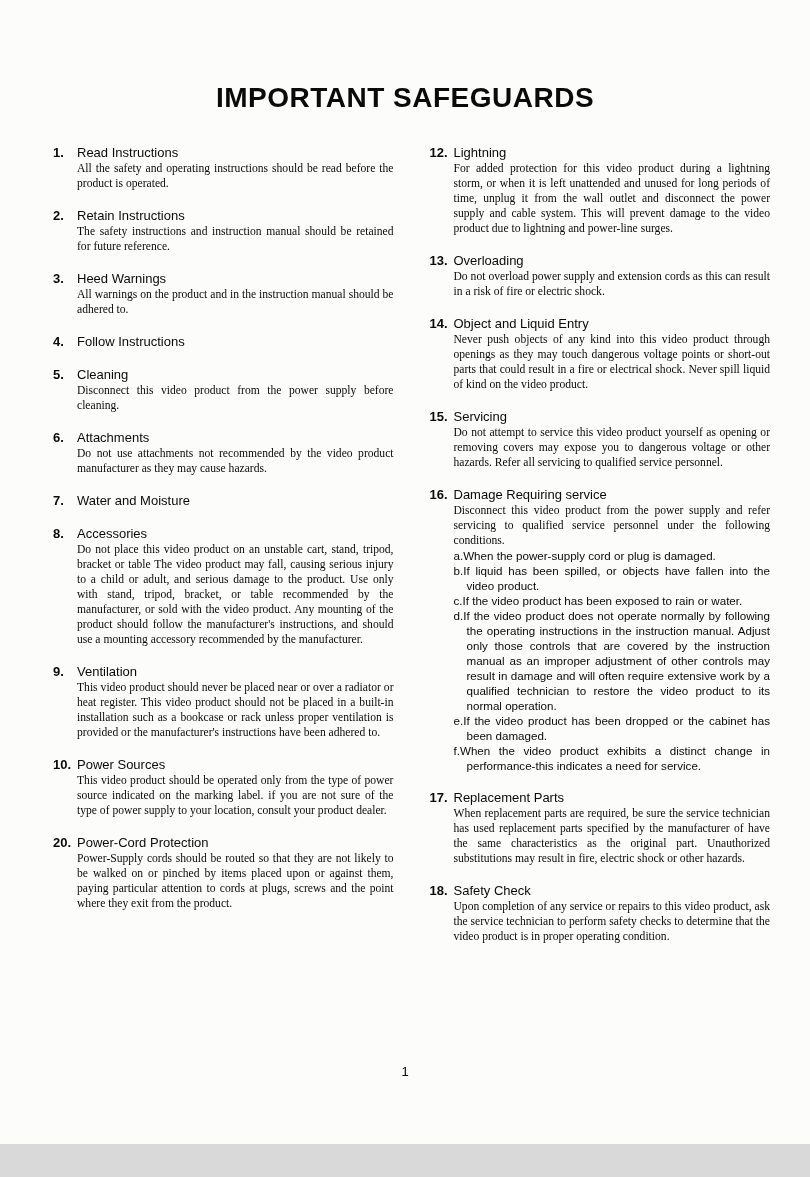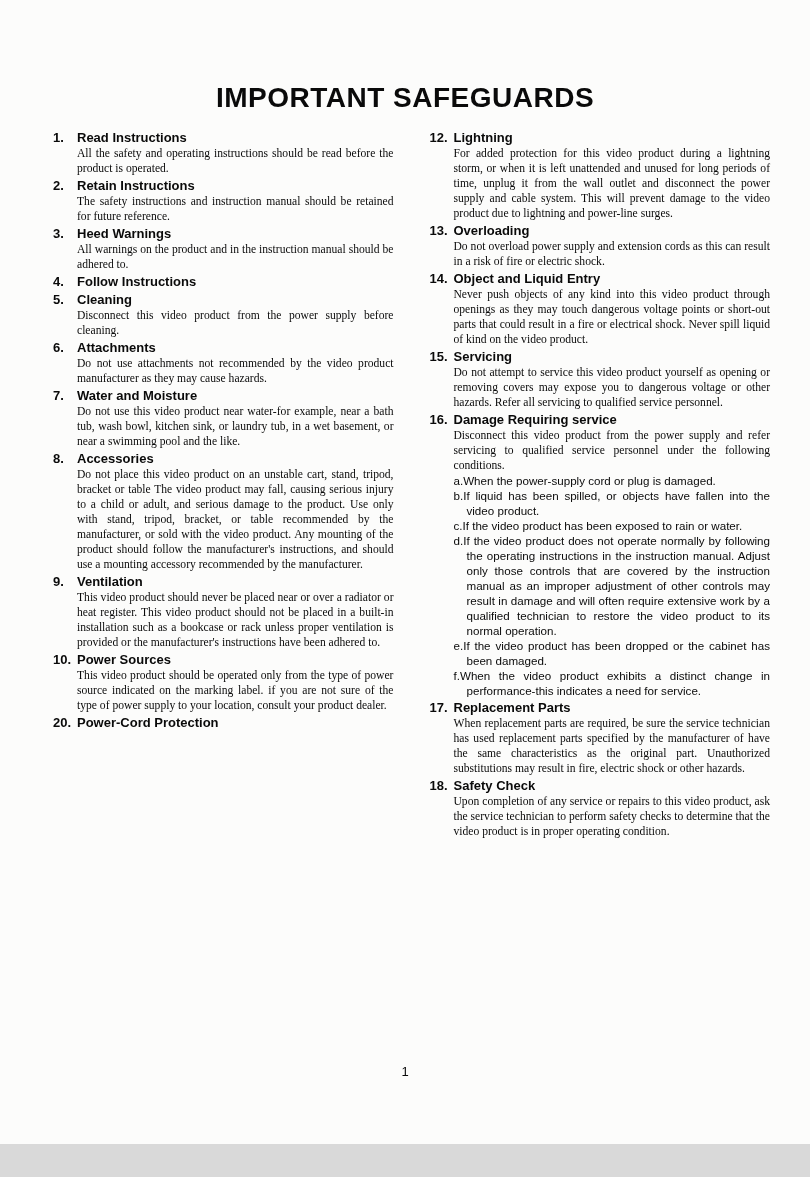--- a/index.html
+++ b/index.html
@@ -32,22 +32,23 @@
   .head{display:flex;align-items:baseline;}
   .num{
     flex:0 0 24px;
     font-size:13px;
     font-weight:bold;
     line-height:16px;
     white-space:nowrap;
   }
   .hd{
     font-size:13px;
-    font-weight:bold;
+    font-weight:normal;
     line-height:16px;
+    margin-top:15px;
   }
   .body{
     margin:0 0 0 24px;
     font-size:11.6px;
     line-height:15px;
     text-align:justify;
     font-family:Liberation Serif, serif;
   }
   .sub{
     margin:0 0 0 24px;
@@ -121,21 +122,20 @@
           <span class="hd">Attachments</span>
         </div>
         <p class="body">Do not use attachments not recommended by the video product manufacturer as they may cause hazards.</p>
       </section>
 
       <section class="item">
         <div class="head">
           <span class="num">7.</span>
           <span class="hd">Water and Moisture</span>
         </div>
-        <p class="body">Do not use this video product near water-for example, near a bath tub, wash bowl, kitchen sink, or laundry tub, in a wet basement, or near a swimming pool and the like.</p>
       </section>
 
       <section class="item">
         <div class="head">
           <span class="num">8.</span>
           <span class="hd">Accessories</span>
         </div>
         <p class="body">Do not place this video product on an unstable cart, stand, tripod, bracket or table The video product may fall, causing serious injury to a child or adult, and serious damage to the product. Use only with stand, tripod, bracket, or table recommended by the manufacturer, or sold with the video product. Any mounting of the product should follow the manufacturer's instructions, and should use a mounting accessory recommended by the manufacturer.</p>
       </section>
 
@@ -153,20 +153,21 @@
           <span class="hd">Power Sources</span>
         </div>
         <p class="body">This video product should be operated only from the type of power source indicated on the marking label. if you are not sure of the type of power supply to your location, consult your product dealer.</p>
       </section>
 
       <section class="item">
         <div class="head">
           <span class="num">20.</span>
           <span class="hd">Power-Cord Protection</span>
         </div>
+        <p class="body">Power-Supply cords should be routed so that they are not likely to be walked on or pinched by items placed upon or against them, paying particular attention to cords at plugs, screws and the point where they exit from the product.</p>
       </section>
 
     </div>
 
     <div class="col">
 
       <section class="item">
         <div class="head">
           <span class="num">12.</span>
           <span class="hd">Lightning</span>

